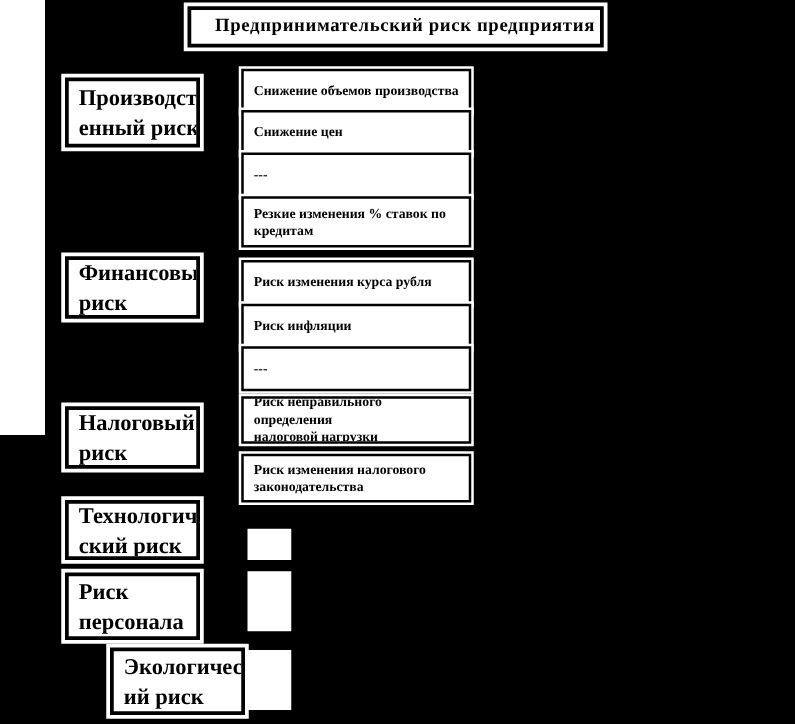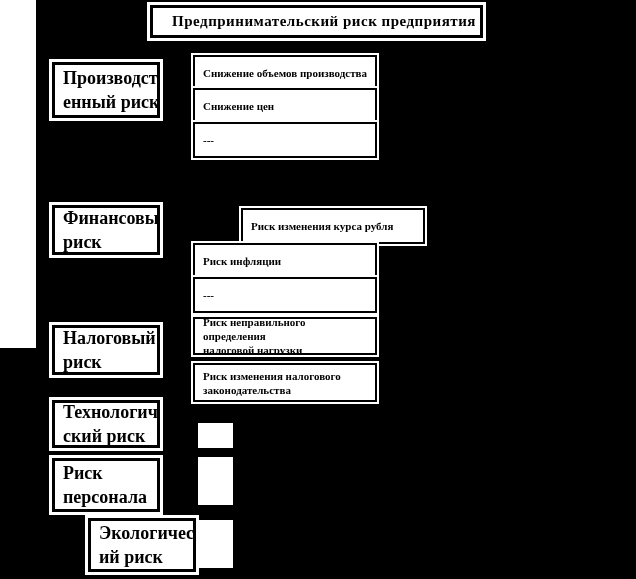--- a/index.html
+++ b/index.html
@@ -58,21 +58,21 @@
     box-shadow: 0 0 0 2px #fff;
     display: flex; align-items: center;
     padding: 16px 8px;
     font-size: 11px;
     line-height: 14px;
   }
   .mb1 { top: 55px;  height: 23px; }
   .mb2 { top: 88px;  height: 23px; }
   .mb3 { top: 122px; height: 23px; }
   .mb4 { top: 157px; height: 41px; }
-  .mb5 { top: 208px; height: 24px; margin-left: 48px; }
+  .mb5 { top: 208px; height: 24px; }
   .mb6 { top: 243px; height: 23px; }
   .mb7 { top: 277px; height: 23px; }
   .mb8 { top: 317px; height: 38px; }
   .mb9 { top: 363px; height: 39px; }
   
   .small-box {
     left: 198px; width: 35px;
     background: #fff;
   }
   .sb1 { top: 423px; height: 25px; }
@@ -100,20 +100,22 @@
   <div class="box left-box lb4">Технологиче
 ский риск</div>
   <div class="box left-box lb5">Риск
 персонала</div>
   <div class="box left-box lb6">Экологическ
 ий риск</div>
 
   <div class="box mid-box mb1">Снижение объемов производства</div>
   <div class="box mid-box mb2">Снижение цен</div>
   <div class="box mid-box mb3">---</div>
+  <div class="box mid-box mb4">Резкие изменения % ставок по
+кредитам</div>
   <div class="box mid-box mb5">Риск изменения курса рубля</div>
   <div class="box mid-box mb6">Риск инфляции</div>
   <div class="box mid-box mb7">---</div>
   <div class="box mid-box mb8">Риск неправильного определения
 налоговой нагрузки</div>
   <div class="box mid-box mb9">Риск изменения налогового
 законодательства</div>
 
   <div class="small-box box sb1"></div>
   <div class="small-box box sb2"></div>

